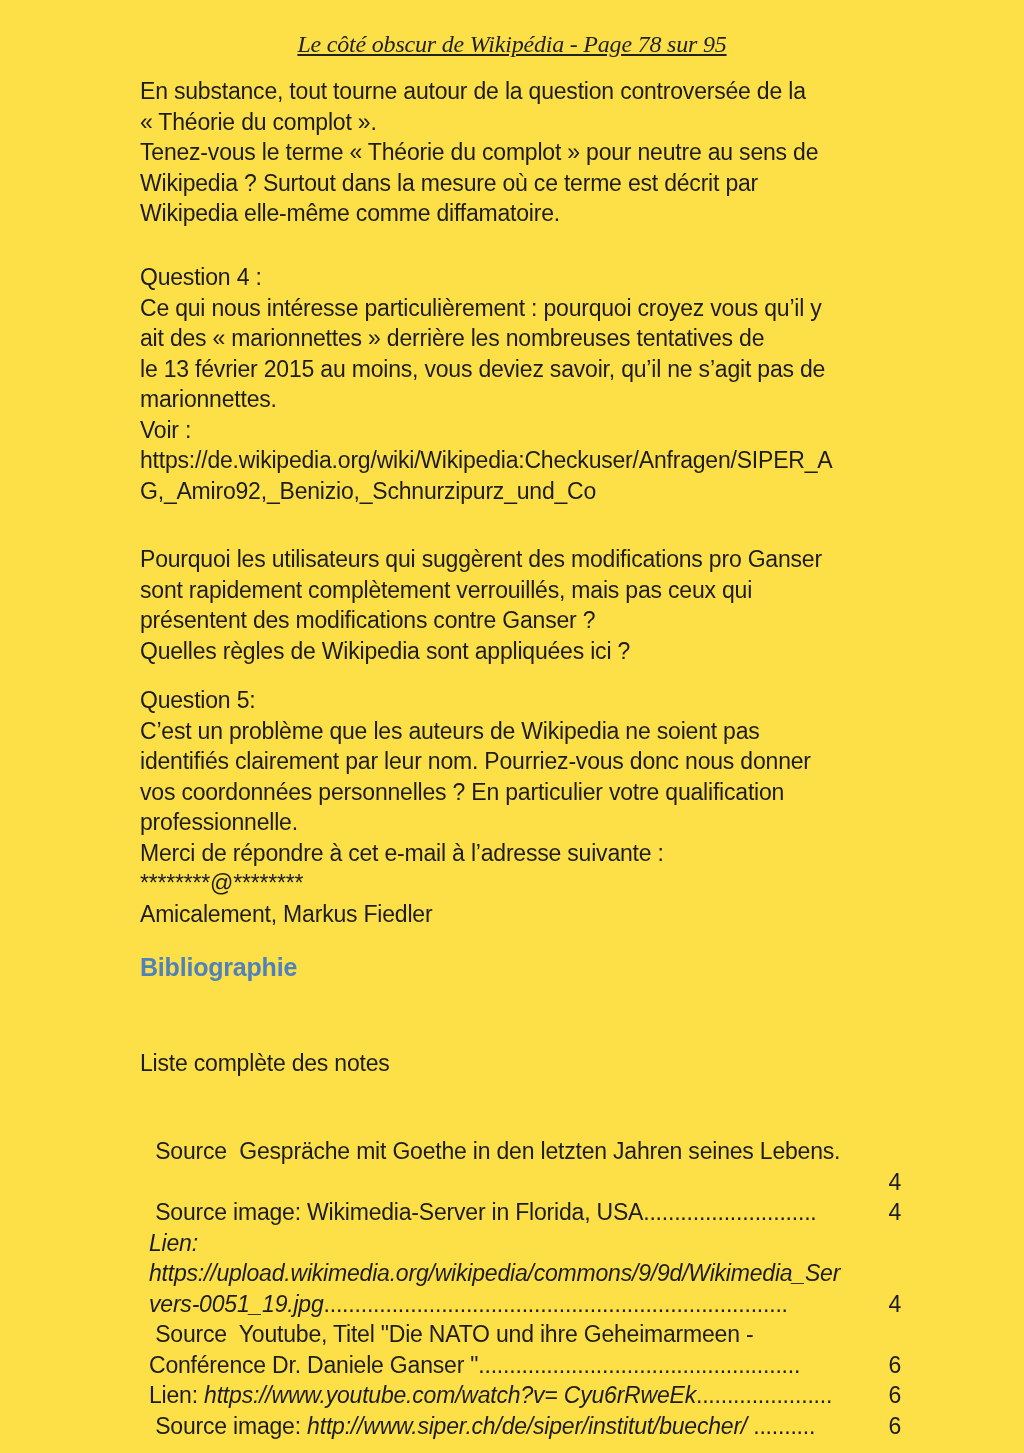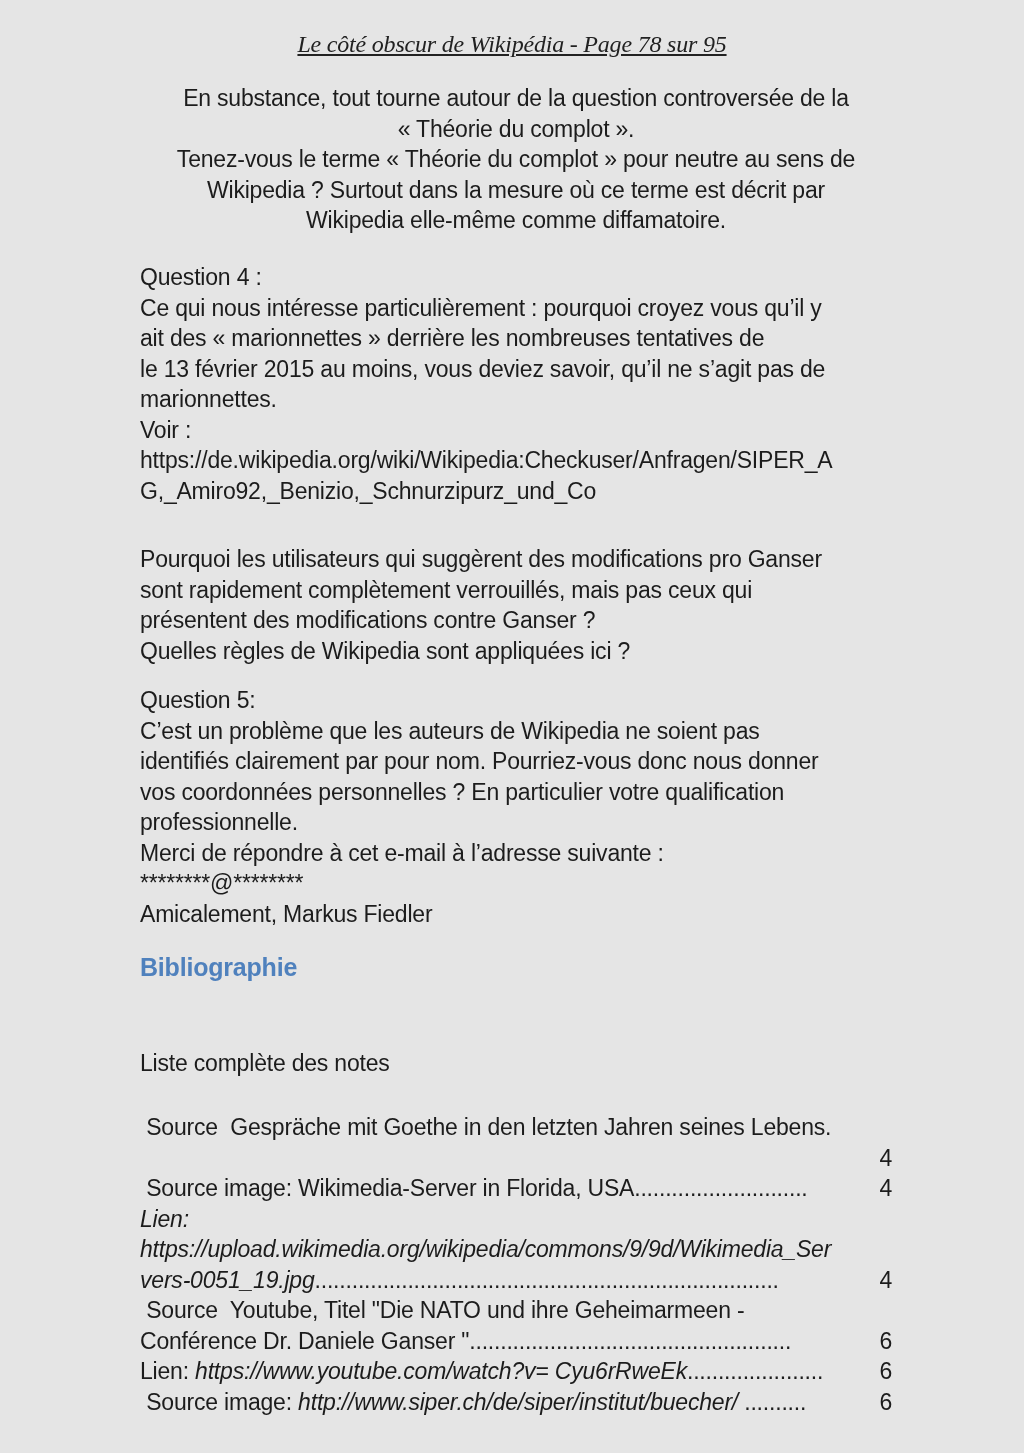--- a/index.html
+++ b/index.html
@@ -1,19 +1,19 @@
 <!DOCTYPE html>
 <html><head>
 <meta charset="utf-8">
 <style>
   html,body{margin:0;padding:0;background:#ffffff;}
   .page{
     position:relative;
     width:1024px;height:1453px;
-    background:#e5e5e5;
+    background:#fde047;
     font-family:"Liberation Sans", sans-serif;
     font-size:23px;
     letter-spacing:-0.2px;
     color:#1c1c1c;
     overflow:hidden;
   }
   .hdr{
     position:absolute;
     top:31px;left:0;width:1024px;
     text-align:center;
@@ -48,21 +48,21 @@
     font-weight:bold;
     letter-spacing:-0.2px;
   }
 </style>
 </head>
 <body>
 
 <div class="page">
   <div class="hdr">Le côté obscur de Wikipédia - Page 78 sur 95</div>
 
-  <div class="block" style="top: 83px; text-align: center;">
+  <div class="block" style="top: 76px;">
       <div class="line"><span>En substance, tout tourne autour de la question controversée de la</span></div>
       <div class="line"><span>« Théorie du complot ».</span></div>
       <div class="line"><span>Tenez-vous le terme « Théorie du complot » pour neutre au sens de</span></div>
       <div class="line"><span>Wikipedia ? Surtout dans la mesure où ce terme est décrit par</span></div>
       <div class="line"><span>Wikipedia elle-même comme diffamatoire.</span></div>
     </div>
 
   <div class="block" style="top: 262px;">
       <div class="line"><span>Question 4 :</span></div>
       <div class="line"><span>Ce qui nous intéresse particulièrement : pourquoi croyez vous qu’il y</span></div>
@@ -77,35 +77,35 @@
   <div class="block" style="top: 544px;">
       <div class="line"><span>Pourquoi les utilisateurs qui suggèrent des modifications pro Ganser</span></div>
       <div class="line"><span>sont rapidement complètement verrouillés, mais pas ceux qui</span></div>
       <div class="line"><span>présentent des modifications contre Ganser ?</span></div>
       <div class="line"><span>Quelles règles de Wikipedia sont appliquées ici ?</span></div>
     </div>
 
   <div class="block" style="top: 685px;">
       <div class="line"><span>Question 5:</span></div>
       <div class="line"><span>C’est un problème que les auteurs de Wikipedia ne soient pas</span></div>
-      <div class="line"><span>identifiés clairement par pour nom. Pourriez-vous donc nous donner</span></div>
+      <div class="line"><span>identifiés clairement par leur nom. Pourriez-vous donc nous donner</span></div>
       <div class="line"><span>vos coordonnées personnelles ? En particulier votre qualification</span></div>
       <div class="line"><span>professionnelle.</span></div>
       <div class="line"><span>Merci de répondre à cet e-mail à l’adresse suivante :</span></div>
       <div class="line"><span>********@********</span></div>
       <div class="line"><span>Amicalement, Markus Fiedler</span></div>
     </div>
 
   <h2 class="bib-heading" style="color: rgb(79, 129, 189);">Bibliographie</h2>
 
   <div class="block" style="top: 1048px;">
       <div class="line"><span>Liste complète des notes</span></div>
     </div>
 
-  <div class="block" style="top: 1112px;">
+  <div class="block" style="top: 1136px; margin-left: 9px;">
       <div class="line"><span> Source  Gespräche mit Goethe in den letzten Jahren seines Lebens.</span></div>
       <div class="line"><span class="pagenum">4</span></div>
       <div class="line"><span> Source image: Wikimedia-Server in Florida, USA............................</span><span class="pagenum">4</span></div>
       <div class="line"><span class="it">Lien:</span></div>
       <div class="line"><span class="it">https://upload.wikimedia.org/wikipedia/commons/9/9d/Wikimedia_Ser</span></div>
       <div class="line"><span class="it">vers-0051_19.jpg</span><span>...........................................................................</span><span class="pagenum">4</span></div>
       <div class="line"><span> Source  Youtube, Titel "Die NATO und ihre Geheimarmeen -</span></div>
       <div class="line"><span>Conférence Dr. Daniele Ganser "</span><span>....................................................</span><span class="pagenum">6</span></div>
       <div class="line"><span>Lien: </span><span class="it">https://www.youtube.com/watch?v= Cyu6rRweEk</span><span>......................</span><span class="pagenum">6</span></div>
       <div class="line"><span> Source image: </span><span class="it">http://www.siper.ch/de/siper/institut/buecher/</span><span> ..........</span><span class="pagenum">6</span></div>

